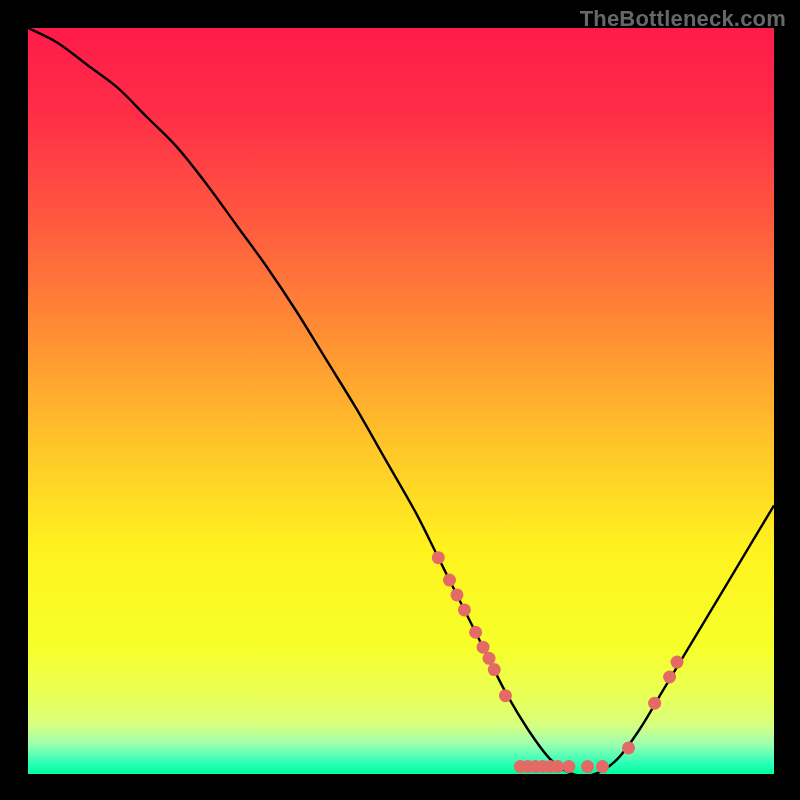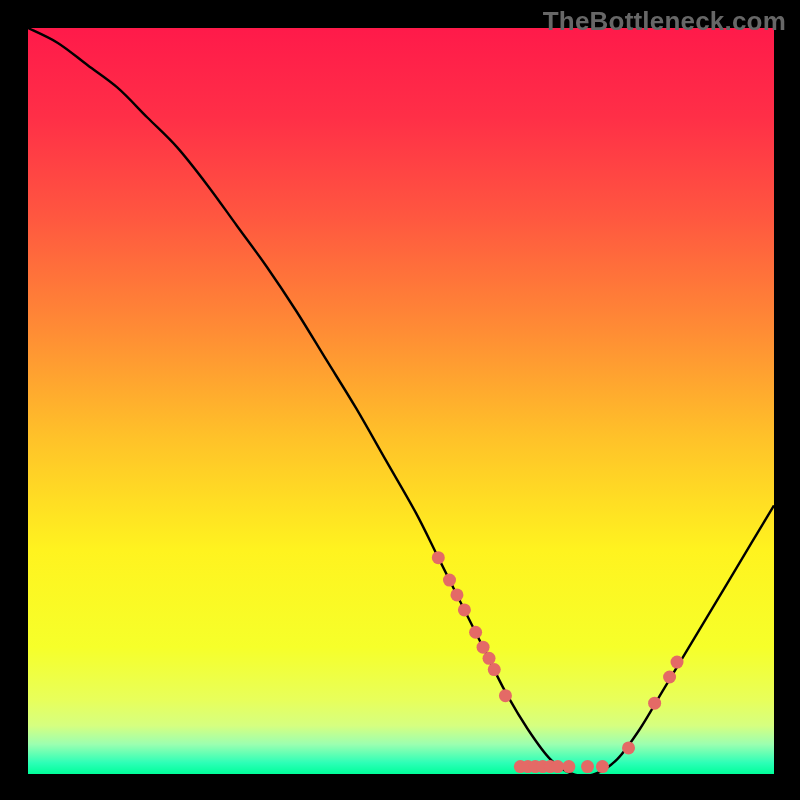--- a/index.html
+++ b/index.html
@@ -16,21 +16,21 @@
     top: 28px;
     width: 746px;
     height: 746px;
   }
   svg { display: block; }
   .watermark {
     position: absolute;
     top: 6px;
     right: 14px;
     font-family: Arial, Helvetica, sans-serif;
-    font-size: 26px;
+    font-size: 22px;
     font-weight: 600;
     color: #676767;
     letter-spacing: 0.2px;
   }
 </style>
 </head>
 <body>
 
 <div class="chart-wrap">
   <svg id="chart-svg" width="746" height="746" viewBox="0 0 746 746">

